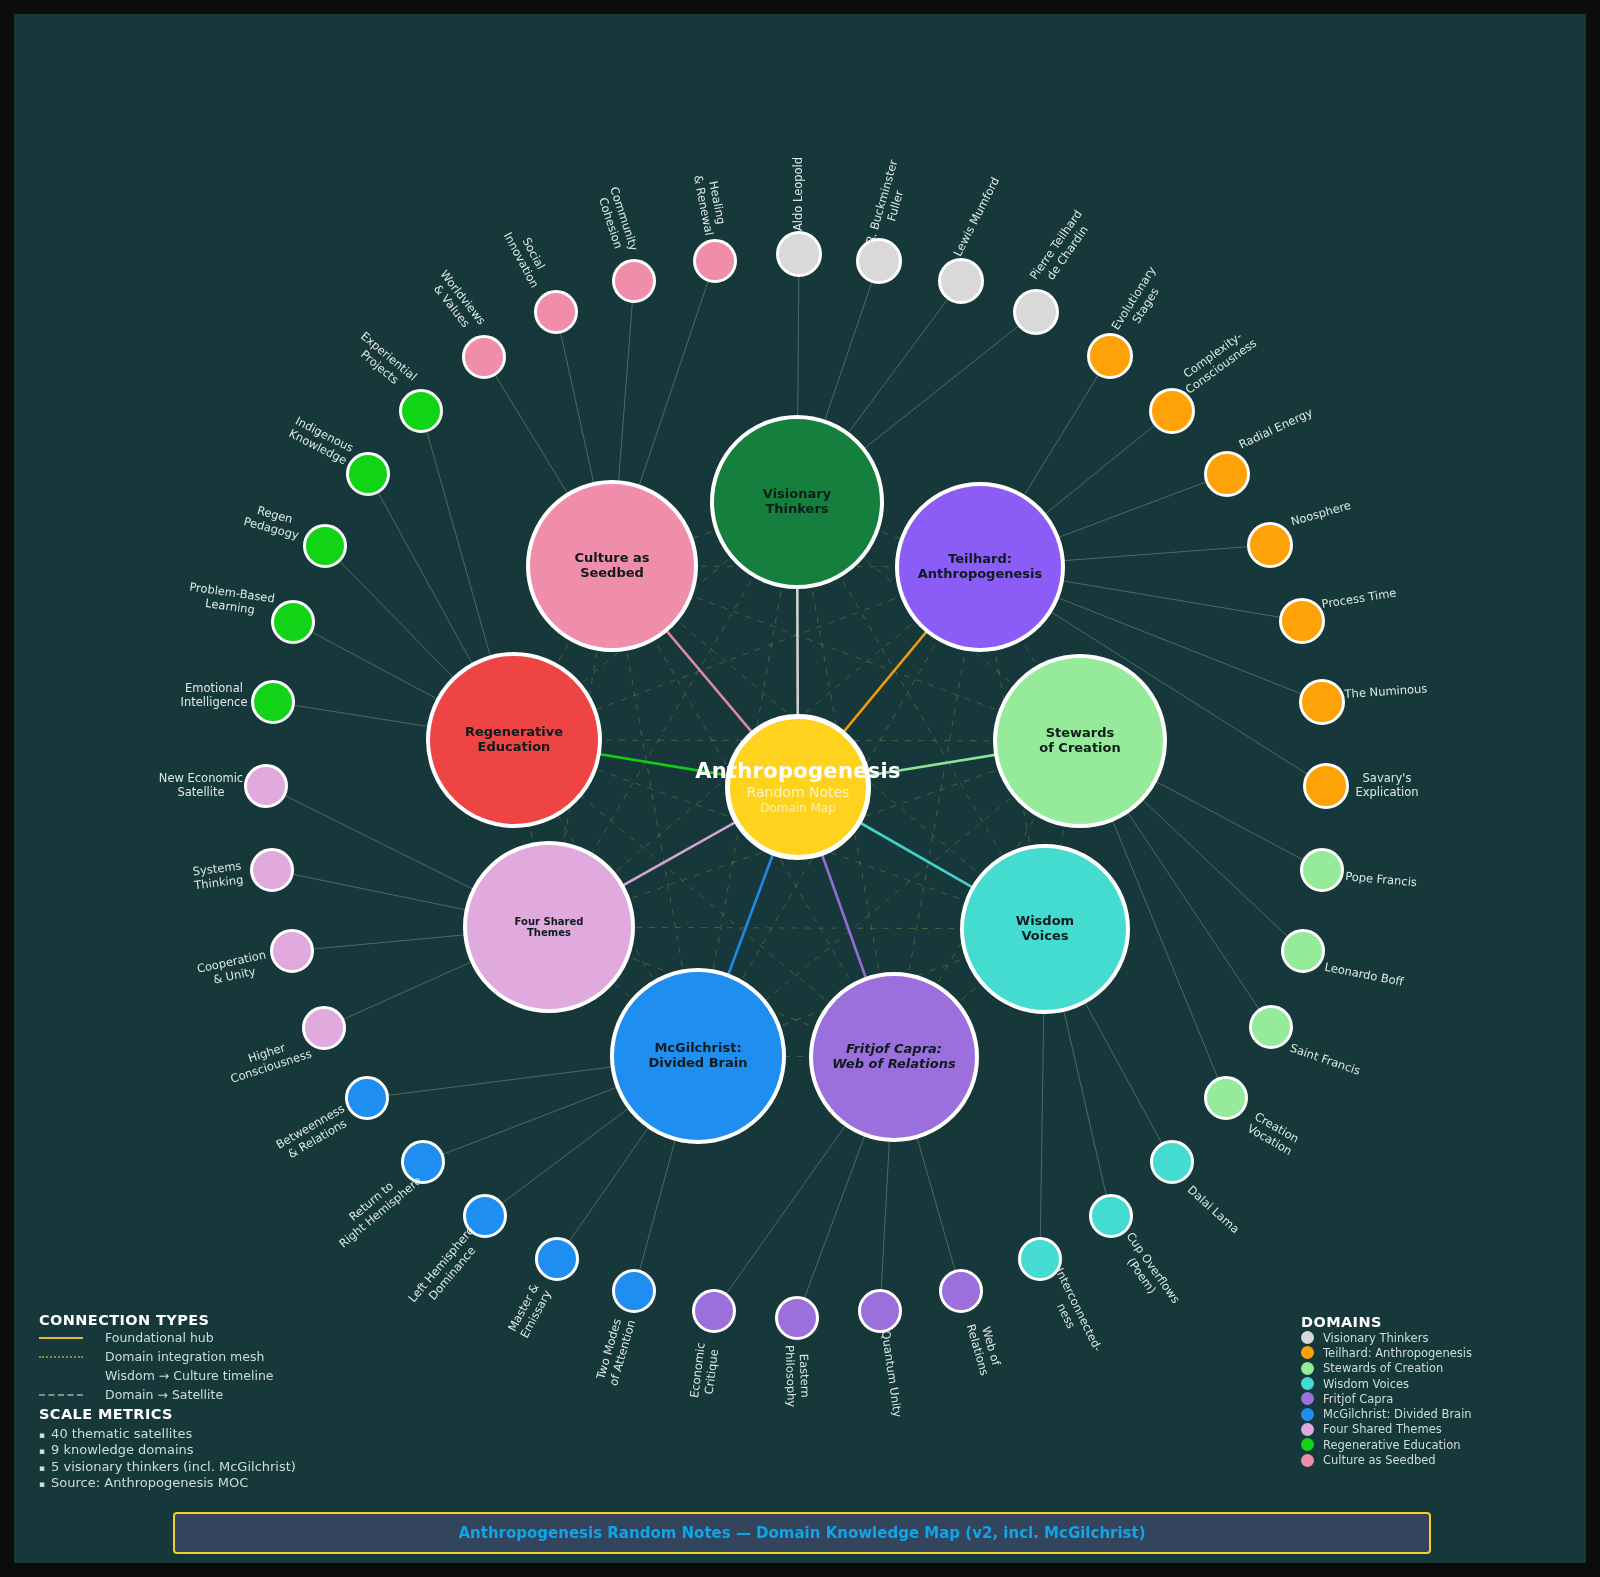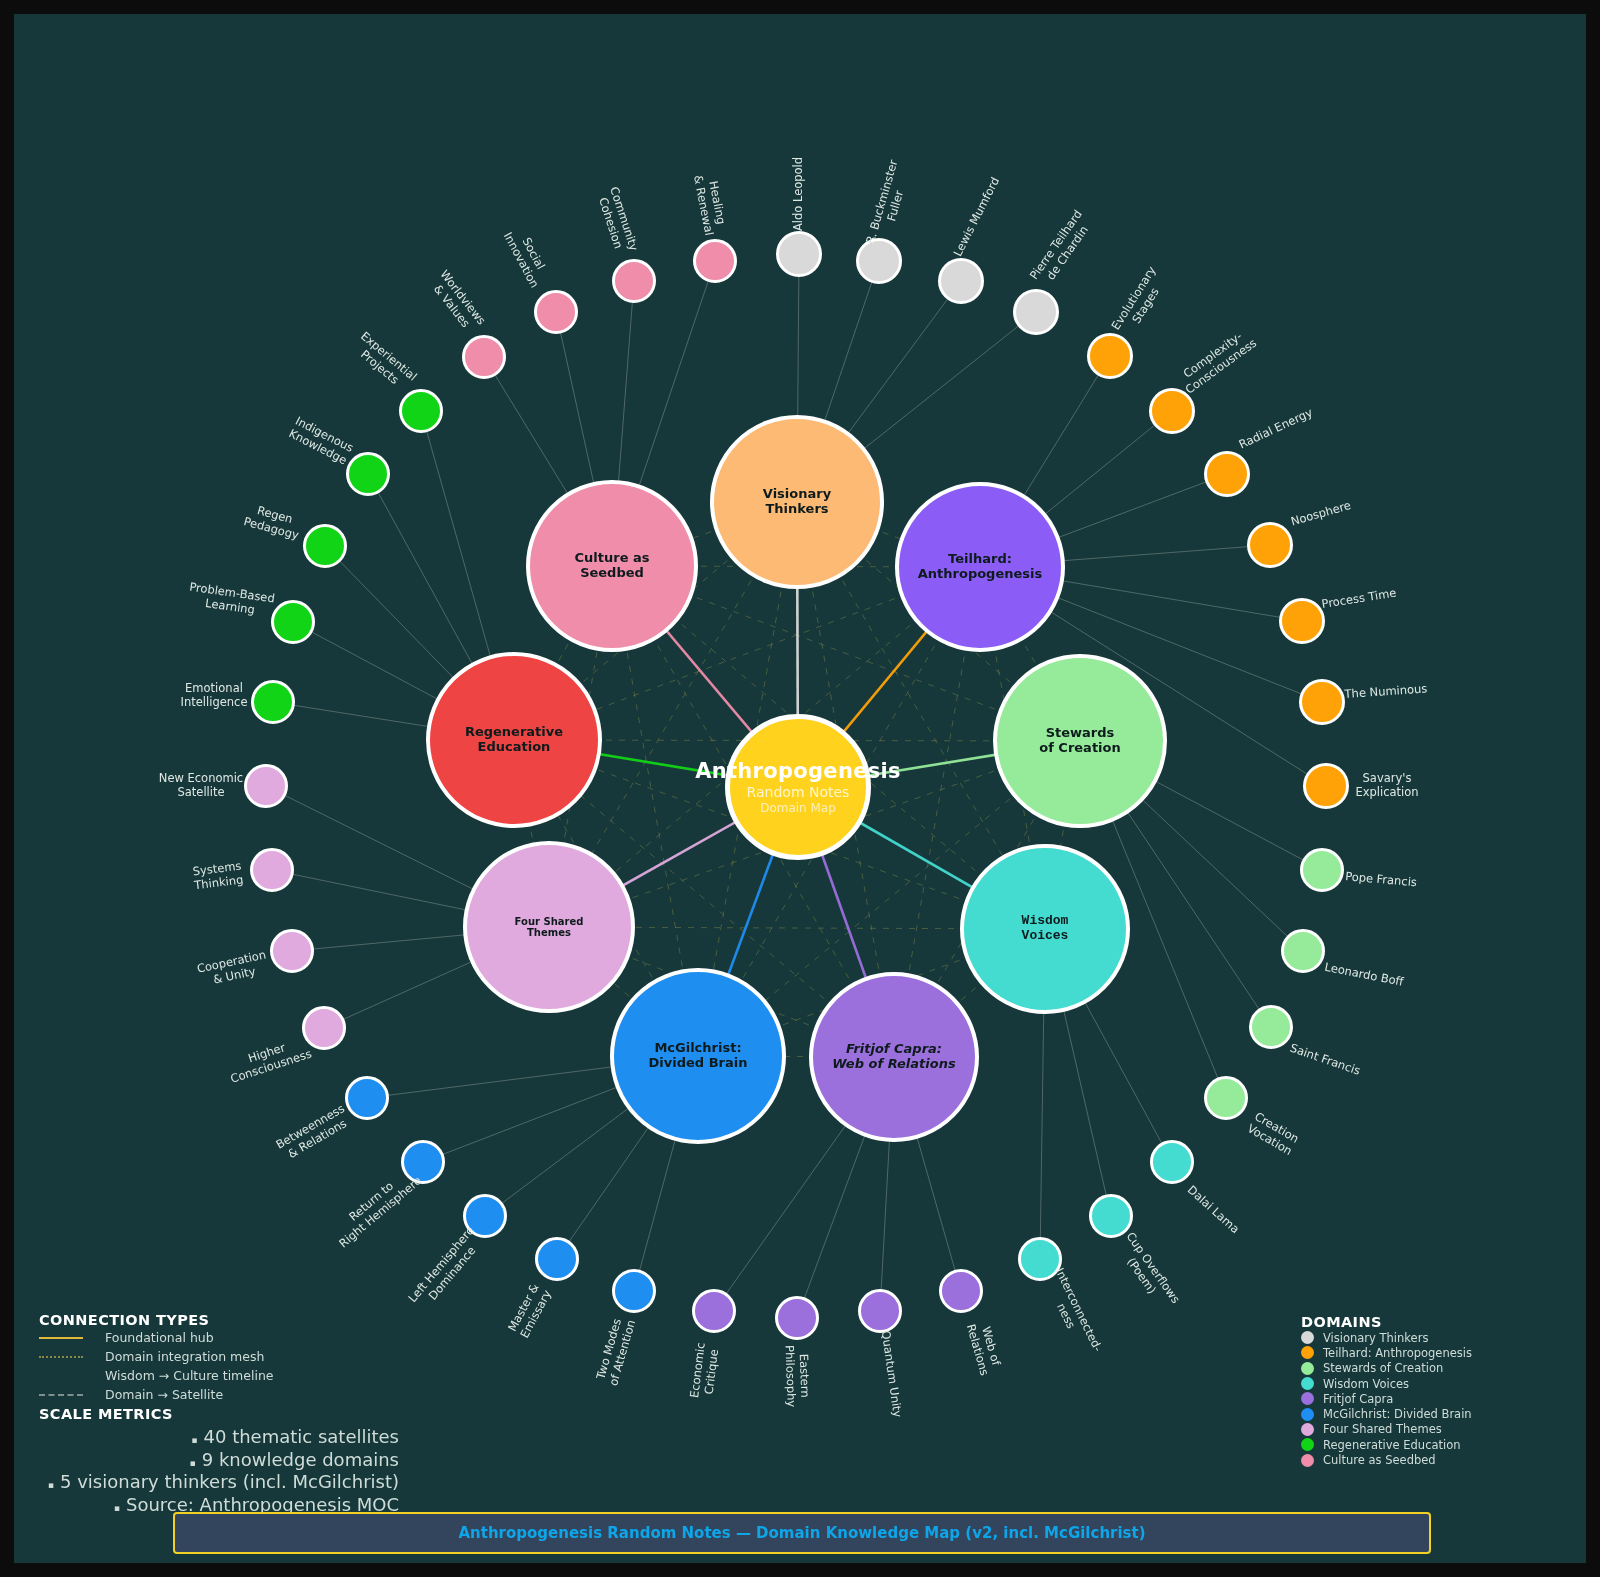--- a/index.html
+++ b/index.html
@@ -26,21 +26,21 @@
   .satlabel{position:absolute;color:#dfe8e4;font-size:11.5px;line-height:1.18;
             text-align:center;white-space:pre;transform-origin:50% 50%;}
 
   .panel-h{color:#ffffff;font-weight:bold;font-size:14.5px;letter-spacing:.4px;}
   .panel-t{color:#cfdcd8;font-size:12.5px;}
 
   #legend-conn{position:absolute;left:25px;top:1298px;width:330px;}
   #legend-conn .row{display:flex;align-items:center;height:19px;}
   #legend-conn .sw{width:44px;height:0;margin-right:22px;}
   #metrics{position:absolute;left:25px;top:1392px;width:360px;}
-  #metrics li{list-style:none;color:#cfdcd8;font-size:18px;line-height:1.25;text-align:right;}
+  #metrics li{list-style:none;color:#cfdcd8;font-size:13px;line-height:1.25;}
   #metrics ul{margin:4px 0 0 0;padding:0;}
   #metrics li:before{content:"\25AA";color:#cfdcd8;font-size:9px;margin-right:6px;}
 
   #legend-dom{position:absolute;left:1287px;top:1300px;width:300px;}
   #legend-dom .row{display:flex;align-items:center;height:15.3px;}
   #legend-dom .dot{width:13px;height:13px;border-radius:50%;margin-right:9px;flex:none;}
   #legend-dom .nm{color:#cfdcd8;font-size:11.5px;}
 
   #footer{position:absolute;left:159px;top:1498px;width:1254px;height:38px;
           background:#32455c;border:2px solid #f2d024;border-radius:4px;
@@ -133,33 +133,33 @@
       <line x1="500" y1="726" x2="311" y2="532" stroke="#7f8f8b" stroke-width="1" opacity="0.55"></line>
       <line x1="500" y1="726" x2="354" y2="460" stroke="#7f8f8b" stroke-width="1" opacity="0.55"></line>
       <line x1="500" y1="726" x2="407" y2="397" stroke="#7f8f8b" stroke-width="1" opacity="0.55"></line>
       <line x1="598" y1="552" x2="470" y2="343" stroke="#7f8f8b" stroke-width="1" opacity="0.55"></line>
       <line x1="598" y1="552" x2="542" y2="298" stroke="#7f8f8b" stroke-width="1" opacity="0.55"></line>
       <line x1="598" y1="552" x2="620" y2="267" stroke="#7f8f8b" stroke-width="1" opacity="0.55"></line>
       <line x1="598" y1="552" x2="701" y2="247" stroke="#7f8f8b" stroke-width="1" opacity="0.55"></line>
     </svg>
 
   <div id="nodes">
-      <div class="node domain" style="left: 696px; top: 401px; width: 174px; height: 174px; background: #fdba74; align-items: center;">
+      <div class="node domain" style="left: 696px; top: 401px; width: 174px; height: 174px; background: #15803d; align-items: center;">
         <div class="t1" style="font-size: 13px; white-space: pre-line;">Visionary
 Thinkers</div>
       </div>
       <div class="node domain" style="left: 881px; top: 468px; width: 170px; height: 170px; background: #8b5cf6;">
         <div class="t1" style="font-size: 13px; white-space: pre-line;">Teilhard:
 Anthropogenesis</div>
       </div>
       <div class="node domain" style="left: 979px; top: 640px; width: 174px; height: 174px; background: rgb(149, 235, 154);">
         <div class="t1" style="font-size: 13px; white-space: pre-line;">Stewards
 of Creation</div>
       </div>
-      <div class="node domain" style="left: 946px; top: 830px; width: 170px; height: 170px; background: rgb(68, 219, 208); font-family: Liberation Mono, monospace;">
+      <div class="node domain" style="left: 946px; top: 830px; width: 170px; height: 170px; background: rgb(68, 219, 208);">
         <div class="t1" style="font-size: 13px; white-space: pre-line;">Wisdom
 Voices</div>
       </div>
       <div class="node domain" style="left: 795px; top: 958px; width: 170px; height: 170px; background: rgb(155, 111, 220);">
         <div class="t1" style="font-size: 13px; white-space: pre-line; font-style: italic;">Fritjof Capra:
 Web of Relations</div>
       </div>
       <div class="node domain" style="left: 596px; top: 954px; width: 176px; height: 176px; background: rgb(31, 142, 241);">
         <div class="t1" style="font-size: 13px; white-space: pre-line;">McGilchrist:
 Divided Brain</div>

